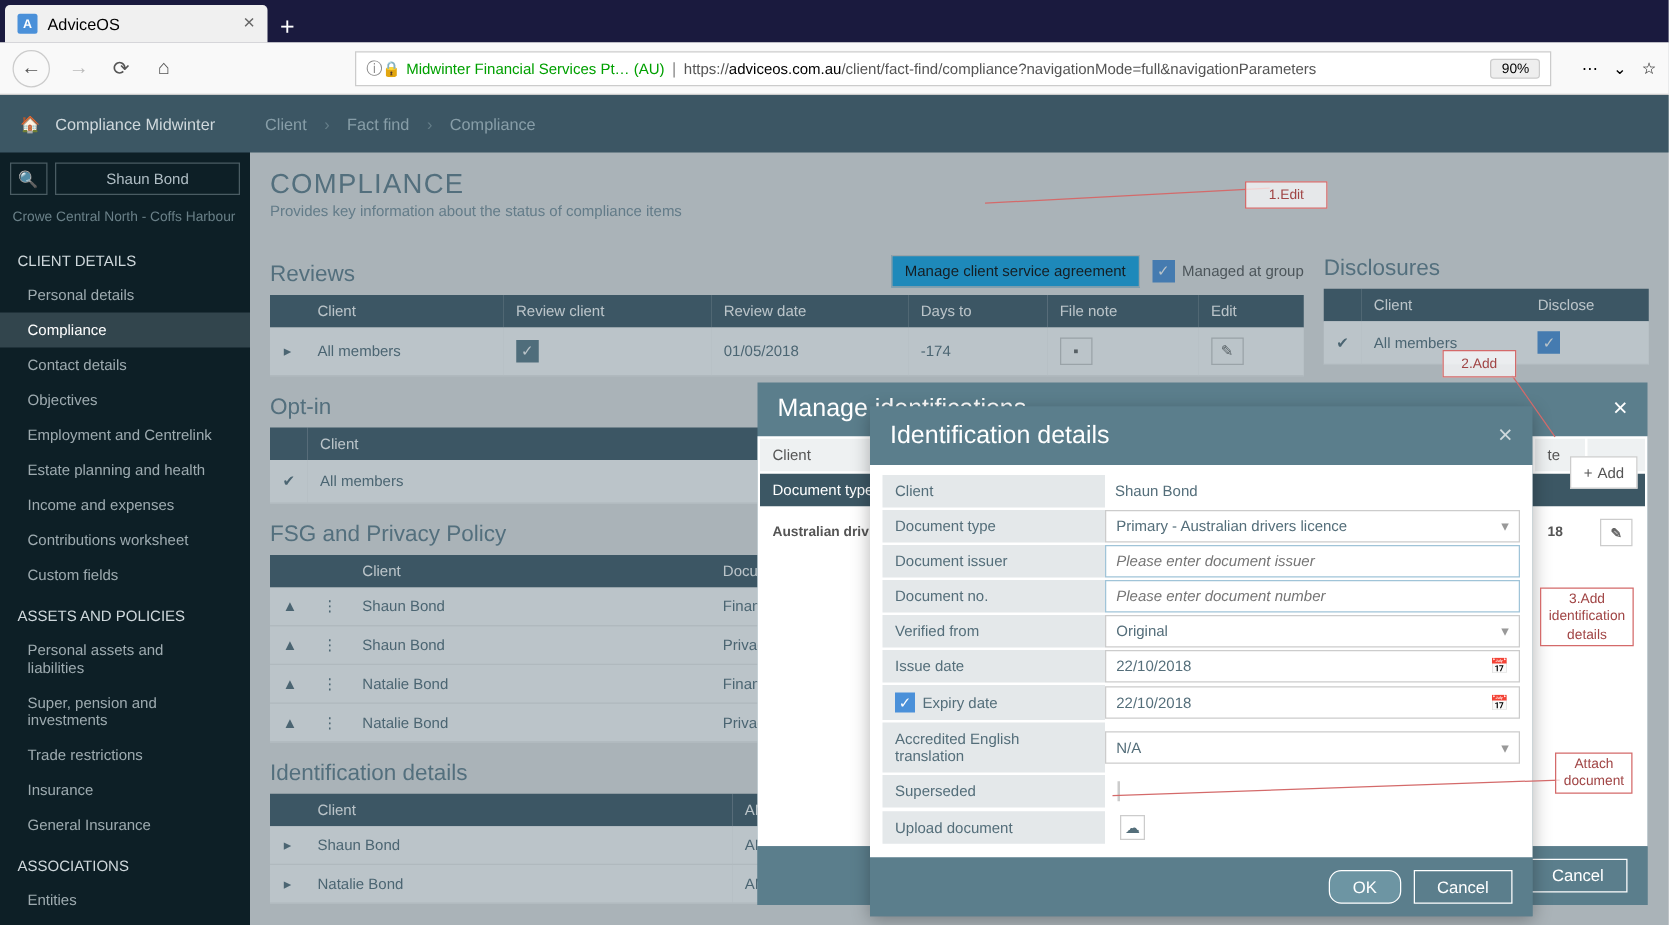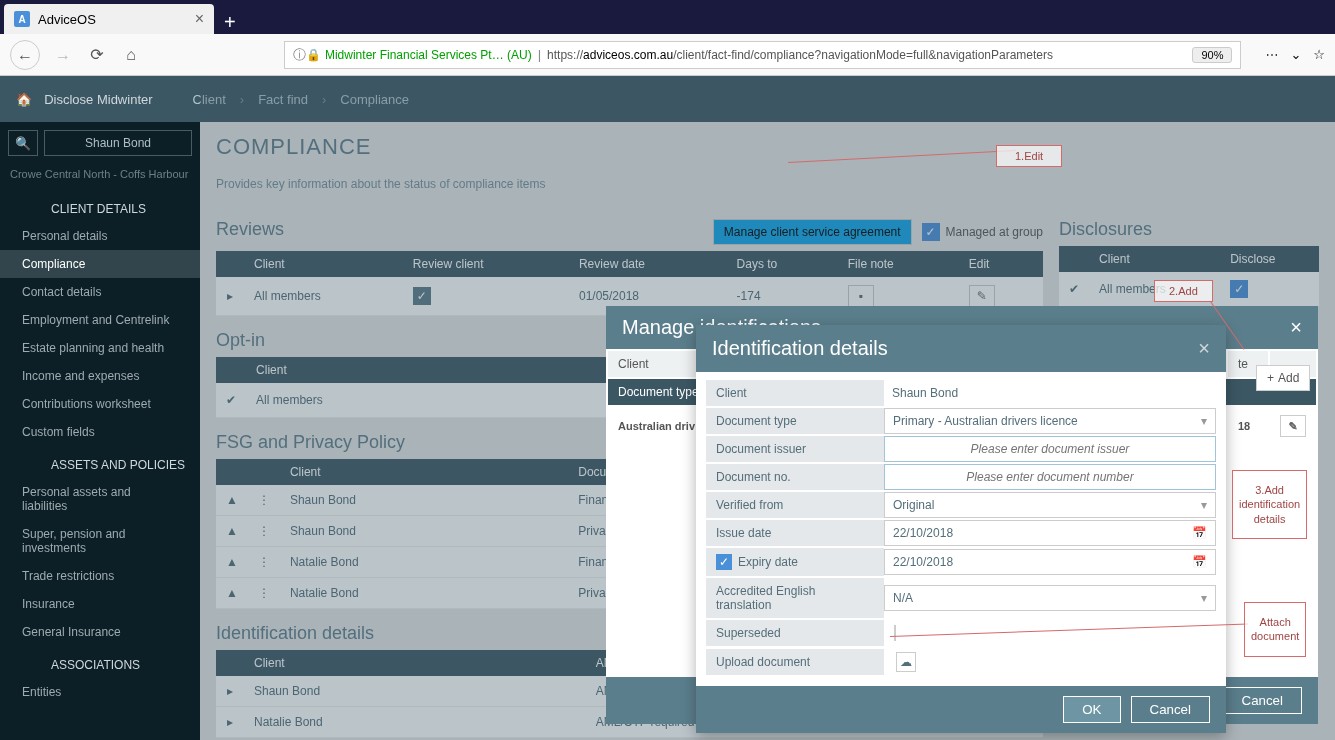--- a/index.html
+++ b/index.html
@@ -29,34 +29,34 @@
 .topbar .home-icon { margin-right: 12px; color: #8aa; }
 .topbar .user { margin-right: 30px; }
 .breadcrumbs { display: flex; gap: 14px; align-items: center; margin-left: 10px; color: #b0c4cc; }
 .breadcrumbs .sep { color: #7a929c; }
 
 .sidebar { width: 200px; background: #0d1f26; color: #b0bec5; padding-top: 46px; font-size: 13px; }
 .sb-search { padding: 8px; display: flex; gap: 6px; }
 .sb-search-btn { width: 30px; height: 26px; border: 1px solid #4a5c63; display:flex;align-items:center;justify-content:center; }
 .sb-client { flex:1; height:26px; border: 1px solid #4a5c63; display:flex;align-items:center;justify-content:center; font-size:12px; }
 .sb-sub { padding: 4px 10px 10px; font-size: 11px; color: #6a8088; }
-.sb-section { padding: 12px 14px 6px; color: #cfd8dc; font-size: 12px; margin-left: 37px; }
+.sb-section { padding: 12px 14px 6px; color: #cfd8dc; font-size: 12px; }
 .sb-item { padding: 7px 22px; font-size: 12px; cursor: pointer; color: #9eabb0; }
 .sb-item.active { background: #32454d; color: #fff; }
 
 .main { flex: 1; padding-top: 46px; overflow: hidden; position: relative; }
 .main-inner { padding: 12px 16px; }
 .page-title { font-size: 22px; color: #607d8b; font-weight: 300; letter-spacing: 1px; }
-.page-subtitle { color: #78909c; font-size: 12px; margin-top: 17px; margin-bottom: 14px; }
+.page-subtitle { color: #78909c; font-size: 12px; margin-top: 2px; margin-bottom: 14px; }
 
 .panels { display: flex; gap: 16px; }
 .panel-left { flex: 1; }
 .panel-right { width: 260px; }
 
-.section-title { font-size: 18px; color: #607d8b; font-weight: 300; margin: 14px 0 6px; display: flex; align-items: flex-start; }
+.section-title { font-size: 18px; color: #607d8b; font-weight: 300; margin: 14px 0 6px; display: flex; align-items: flex-end; }
 .section-title .controls { margin-left: auto; display: flex; gap: 10px; align-items: center; font-size: 12px; color: #555; }
 .btn-sm { background: #0ea5e9; border: 1px solid #ccc; padding: 5px 10px; font-size: 12px; cursor: pointer; }
 .chk-label { display:flex; align-items:center; gap:6px; }
 
 .tbl { width: 100%; border-collapse: collapse; }
 .tbl th { background: #3c5764; color: #fff; font-weight: normal; text-align: left; padding: 6px 10px; font-size: 12px; }
 .tbl td { background: #fff; padding: 8px 10px; font-size: 12px; border-bottom: 1px solid #eee; color: #546e7a; }
 .tbl td.icon-cell { width: 28px; text-align: center; }
 .status-ok { color: #2e7d32; }
 .status-warn { color: #f9a825; }
@@ -70,40 +70,40 @@
 
 .modal-outer { position: absolute; top: 306px; left: 606px; width: 712px; background: #5b7e8c; color: #fff; z-index: 100; }
 .modal-outer-header { display:flex; align-items:center; padding: 10px 16px; font-size: 20px; font-weight: 300; }
 .modal-outer-header .close { margin-left:auto; cursor:pointer; }
 .modal-outer-body { background: #fff; color: #555; padding: 0; }
 .mo-table th { background: #eef1f2; padding: 6px 10px; text-align:left; font-weight:normal; font-size:12px; }
 .mo-table th.active { background:#3c5764; color:#fff; }
 .mo-table td { padding: 8px 10px; font-size:11px;font-weight:bold; }
 .mo-footer { background:#5b7e8c; padding: 10px 16px; display:flex; justify-content:flex-end; gap:10px; }
 .mo-btn { border:1px solid #fff; background: transparent; color:#fff; padding: 5px 18px; cursor:pointer; }
-.mo-btn.primary { background: #6d95a3; }
+.mo-btn.primary { background: #6d95a3; border-radius: 10px; }
 
 .modal-inner { position: absolute; top: 325px; left: 696px; width: 530px; background: #5b7e8c; z-index: 110; box-shadow: 0 4px 14px rgba(0,0,0,0.3); }
 .modal-inner-header { display:flex; align-items:center; padding: 12px 16px; color:#fff; font-size: 20px; font-weight:300; }
 .modal-inner-header .close { margin-left:auto; cursor:pointer; color:#cfd8dc; }
 .modal-inner-body { background:#fff; padding: 8px 10px; }
 .form-row { display:flex; align-items:center; margin-bottom: 2px; }
 .form-label { width: 178px; background:#e4e8ea; padding: 6px 10px; font-size:12px; color:#546e7a; display:flex; align-items:center; gap:6px; }
 .form-value { flex:1; padding: 4px 8px; font-size:12px; color:#546e7a; }
-.form-input { flex:1; border:1px solid #a0c4d8; padding: 5px 8px; font-size:12px; font-style:italic; color:#999;text-align:center; }
+.form-input { flex:1; border:1px solid #a0c4d8; padding: 5px 8px; font-size:12px; font-style:italic; color:#999; }
 .form-select { flex:1; border:1px solid #ccc; padding: 5px 8px; font-size:12px; color:#546e7a; background:#fff; text-align:left; display:flex; }
 .form-select .caret { margin-left:auto; color:#999; }
 .form-date { flex:1; border:1px solid #ccc; padding: 5px 8px; font-size:12px; color:#546e7a; display:flex; }
 .form-date .cal { margin-left:auto; color:#999; }
 .form-chk-sm { width:16px; height:16px; border:1px solid #ccc; background:#fff; margin-left:2px; }
 .upload-btn { width:20px; height:20px; border:1px solid #ccc; display:inline-flex;align-items:center;justify-content:center; margin-left:4px; }
 .modal-inner-footer { background:#5b7e8c; padding: 10px 16px; display:flex; justify-content:flex-end; gap:10px; }
 
 
-.anno { position:absolute; border:1px solid #d46a6a; background: rgba(255,255,255,0.7); color:#a04444; font-size:11px; padding: 12px 6px; z-index:200; }
+.anno { position:absolute; border:1px solid #d46a6a; background: rgba(255,255,255,0.7); color:#a04444; font-size:11px; padding: 1px 6px; z-index:200; }
 .anno-line { position:absolute; border-top: 1px solid #d46a6a; z-index:199; transform-origin: top left; }
 .add-btn-right { position:absolute; top:365px; left:1256px; border:1px solid #ccc; background:#fff; padding:5px 10px; display:flex; align-items:center; gap:4px; font-size:12px; color:#555; z-index:120; }
 </style>
 </head>
 <body>
 
 <div class="browser-tabs">
   <div class="tab">
     <span class="tab-favicon">A</span>
     <span>AdviceOS</span>
@@ -131,21 +131,21 @@
   <div class="bar-icons">
     <span>⋯</span>
     <span>⌄</span>
     <span>☆</span>
   </div>
 </div>
 
 <div class="app">
   <div class="topbar">
     <span class="home-icon">🏠</span>
-    <span class="user">Disclose Midwinter</span>
+    <span class="user">Compliance Midwinter</span>
     <div class="breadcrumbs">
       <span>Client</span>
       <span class="sep">›</span>
       <span>Fact find</span>
       <span class="sep">›</span>
       <span>Compliance</span>
     </div>
   </div>
 
   <div class="sidebar">
@@ -154,20 +154,21 @@
           <span>🔍</span>
         </div>
       <div class="sb-client">Shaun Bond</div>
     </div>
     <div class="sb-sub">Crowe Central North - Coffs Harbour</div>
 
     <div class="sb-section">CLIENT DETAILS</div>
     <div class="sb-item">Personal details</div>
     <div class="sb-item active">Compliance</div>
     <div class="sb-item">Contact details</div>
+    <div class="sb-item">Objectives</div>
     <div class="sb-item">Employment and Centrelink</div>
     <div class="sb-item">Estate planning and health</div>
     <div class="sb-item">Income and expenses</div>
     <div class="sb-item">Contributions worksheet</div>
     <div class="sb-item">Custom fields</div>
 
     <div class="sb-section">ASSETS AND POLICIES</div>
     <div class="sb-item">Personal assets and liabilities</div>
     <div class="sb-item">Super, pension and investments</div>
     <div class="sb-item">Trade restrictions</div>

